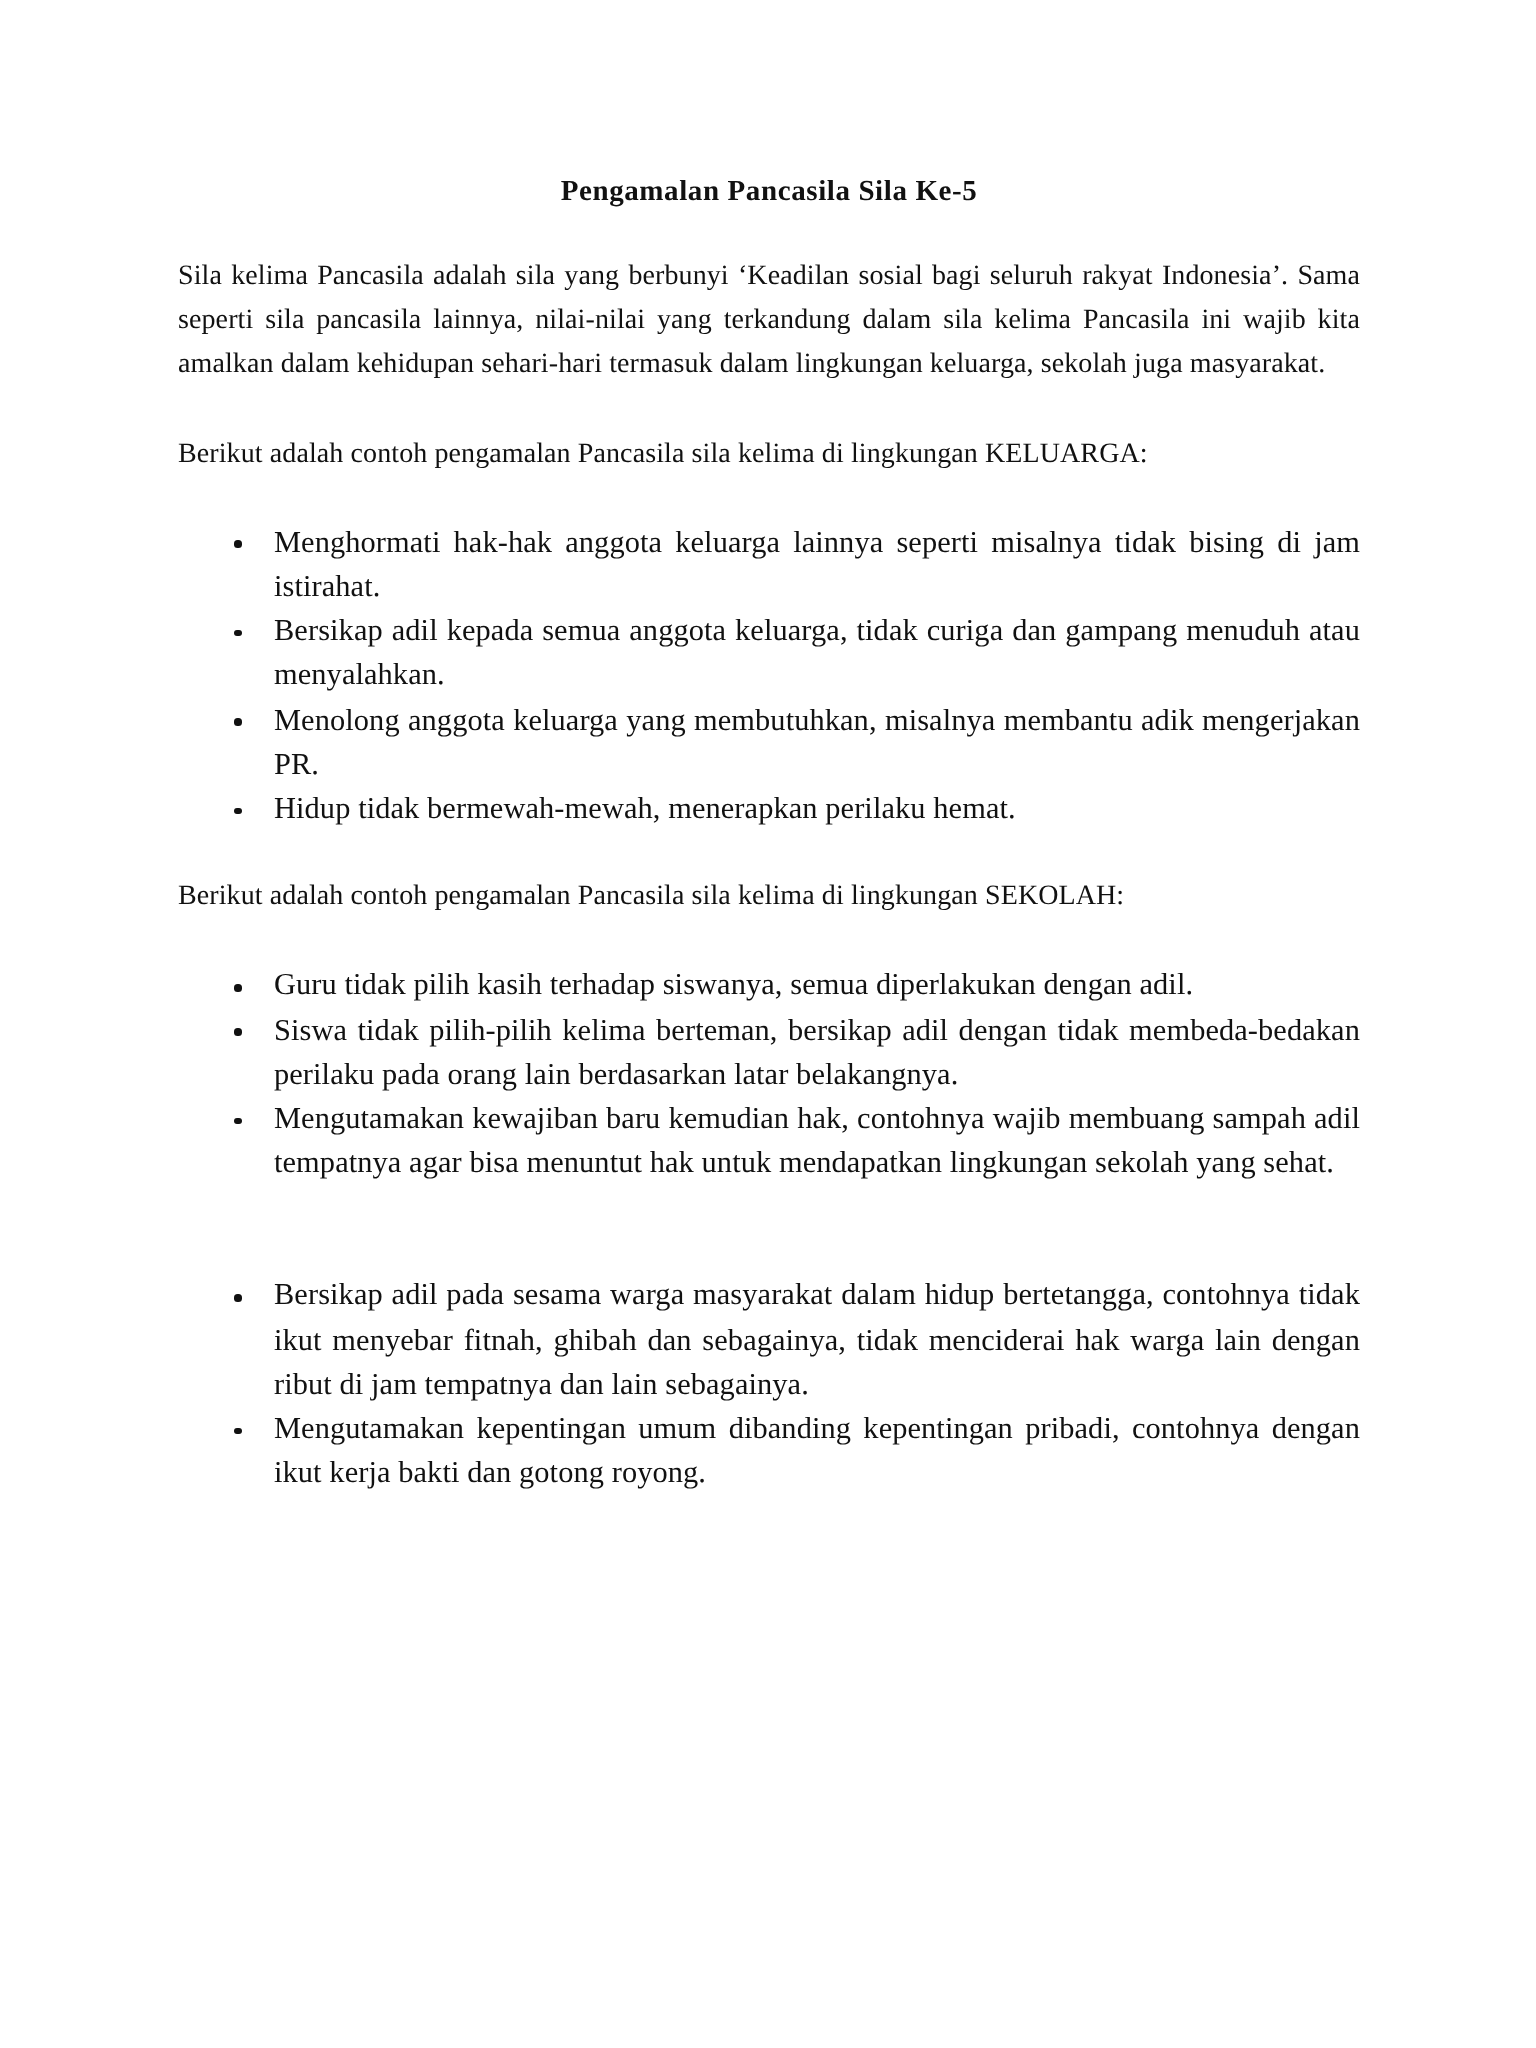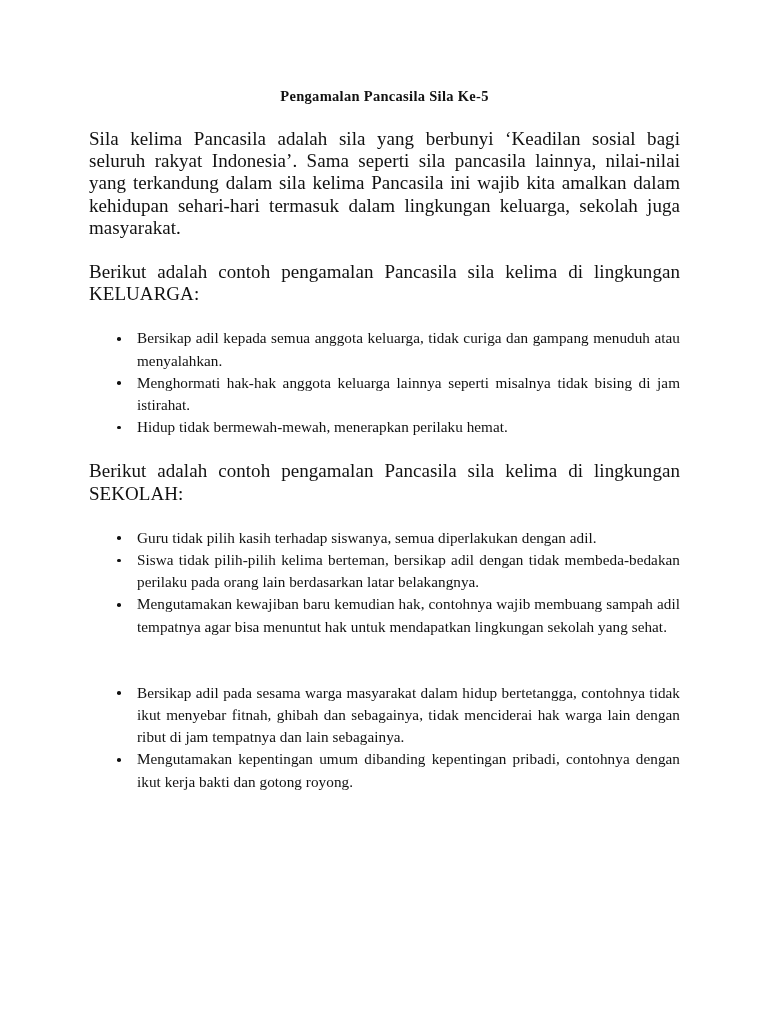--- a/index.html
+++ b/index.html
@@ -33,21 +33,21 @@
   .doc-title {
     font-size: 14.5px;
     font-weight: bold;
     text-align: center;
     letter-spacing: 0.3px;
     margin: 0 0 22px 0;
     line-height: 20px;
   }
   p.para {
     margin: 0;
-    font-size: 19px;
+    font-size: 14px;
     line-height: 22.2px;
     text-align: justify;
     text-justify: inter-word;
     letter-spacing: 0.05px;
   }
   .spacer {
     height: 22px;
   }
   ul.bullets {
     list-style: none;
@@ -91,22 +91,23 @@
     <p class="para">Sila kelima Pancasila adalah sila yang berbunyi ‘Keadilan sosial bagi seluruh rakyat Indonesia’. Sama seperti sila pancasila lainnya, nilai-nilai yang terkandung dalam sila kelima Pancasila ini wajib kita amalkan dalam kehidupan sehari-hari termasuk dalam lingkungan keluarga, sekolah juga masyarakat.</p>
 
     <div class="spacer"></div>
 
 
     <p class="para">Berikut adalah contoh pengamalan Pancasila sila kelima di lingkungan KELUARGA:</p>
 
     <div class="spacer"></div>
 
     <ul class="bullets">
+      <li>Menghormati hak-hak anggota keluarga lainnya seperti misalnya tidak bising di jam istirahat.</li>
       <li>Bersikap adil kepada semua anggota keluarga, tidak curiga dan gampang menuduh atau menyalahkan.</li>
-      <li>Menghormati hak-hak anggota keluarga lainnya seperti misalnya tidak bising di jam istirahat.</li>
+      <li>Menolong anggota keluarga yang membutuhkan, misalnya membantu adik mengerjakan PR.</li>
       <li>Hidup tidak bermewah-mewah, menerapkan perilaku hemat.</li>
     </ul>
 
     <div class="spacer"></div>
 
     <p class="para">Berikut adalah contoh pengamalan Pancasila sila kelima di lingkungan SEKOLAH:</p>
 
     <div class="spacer"></div>
 
     <ul class="bullets">

